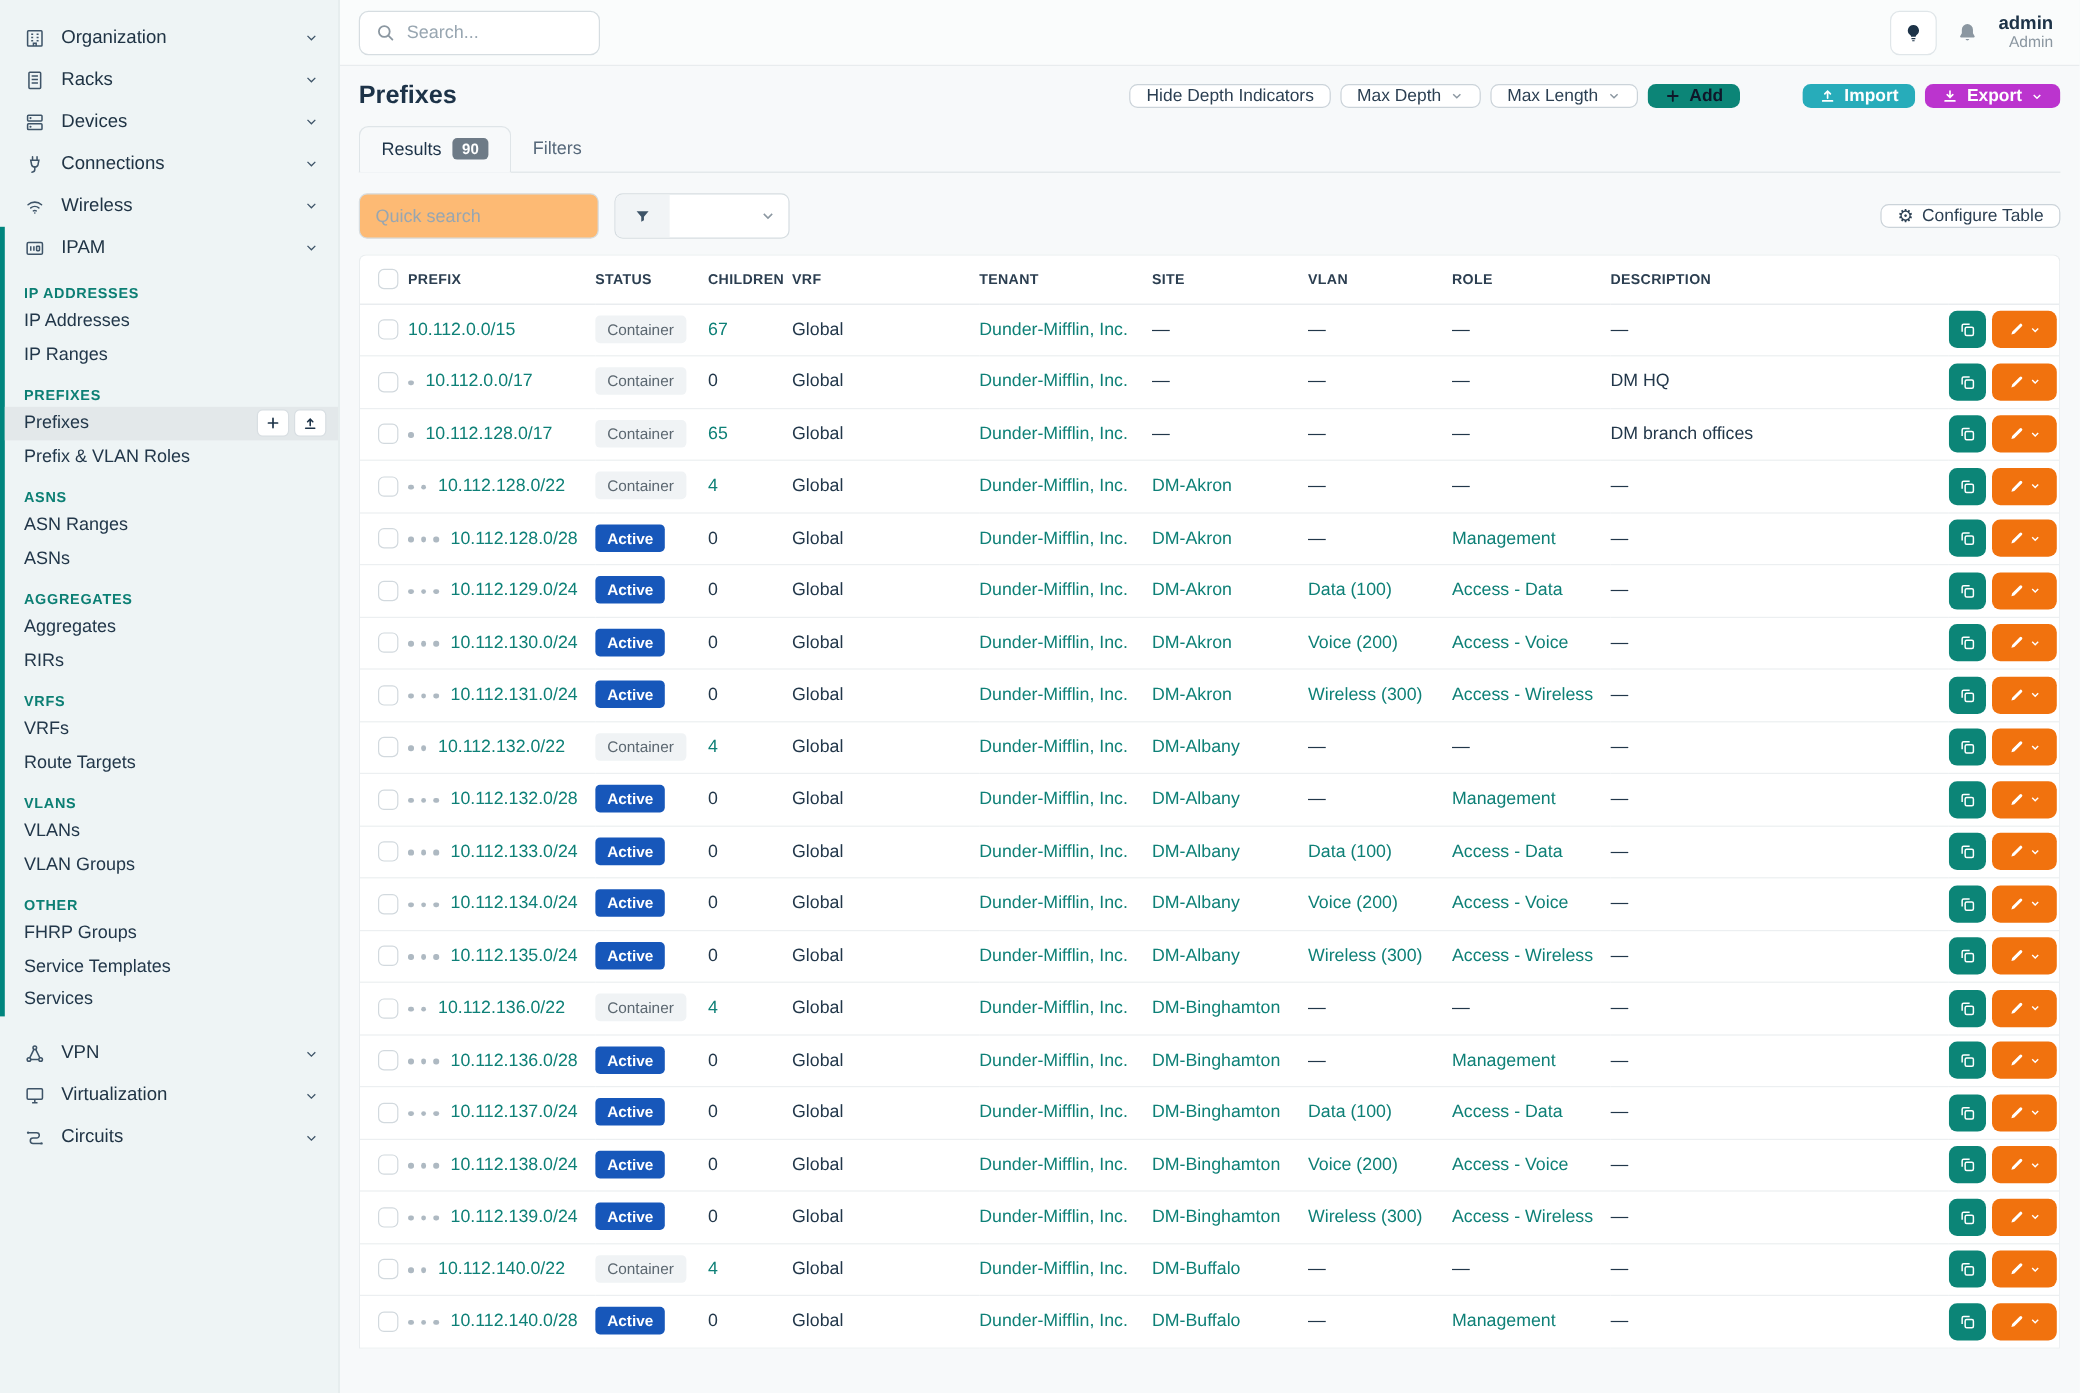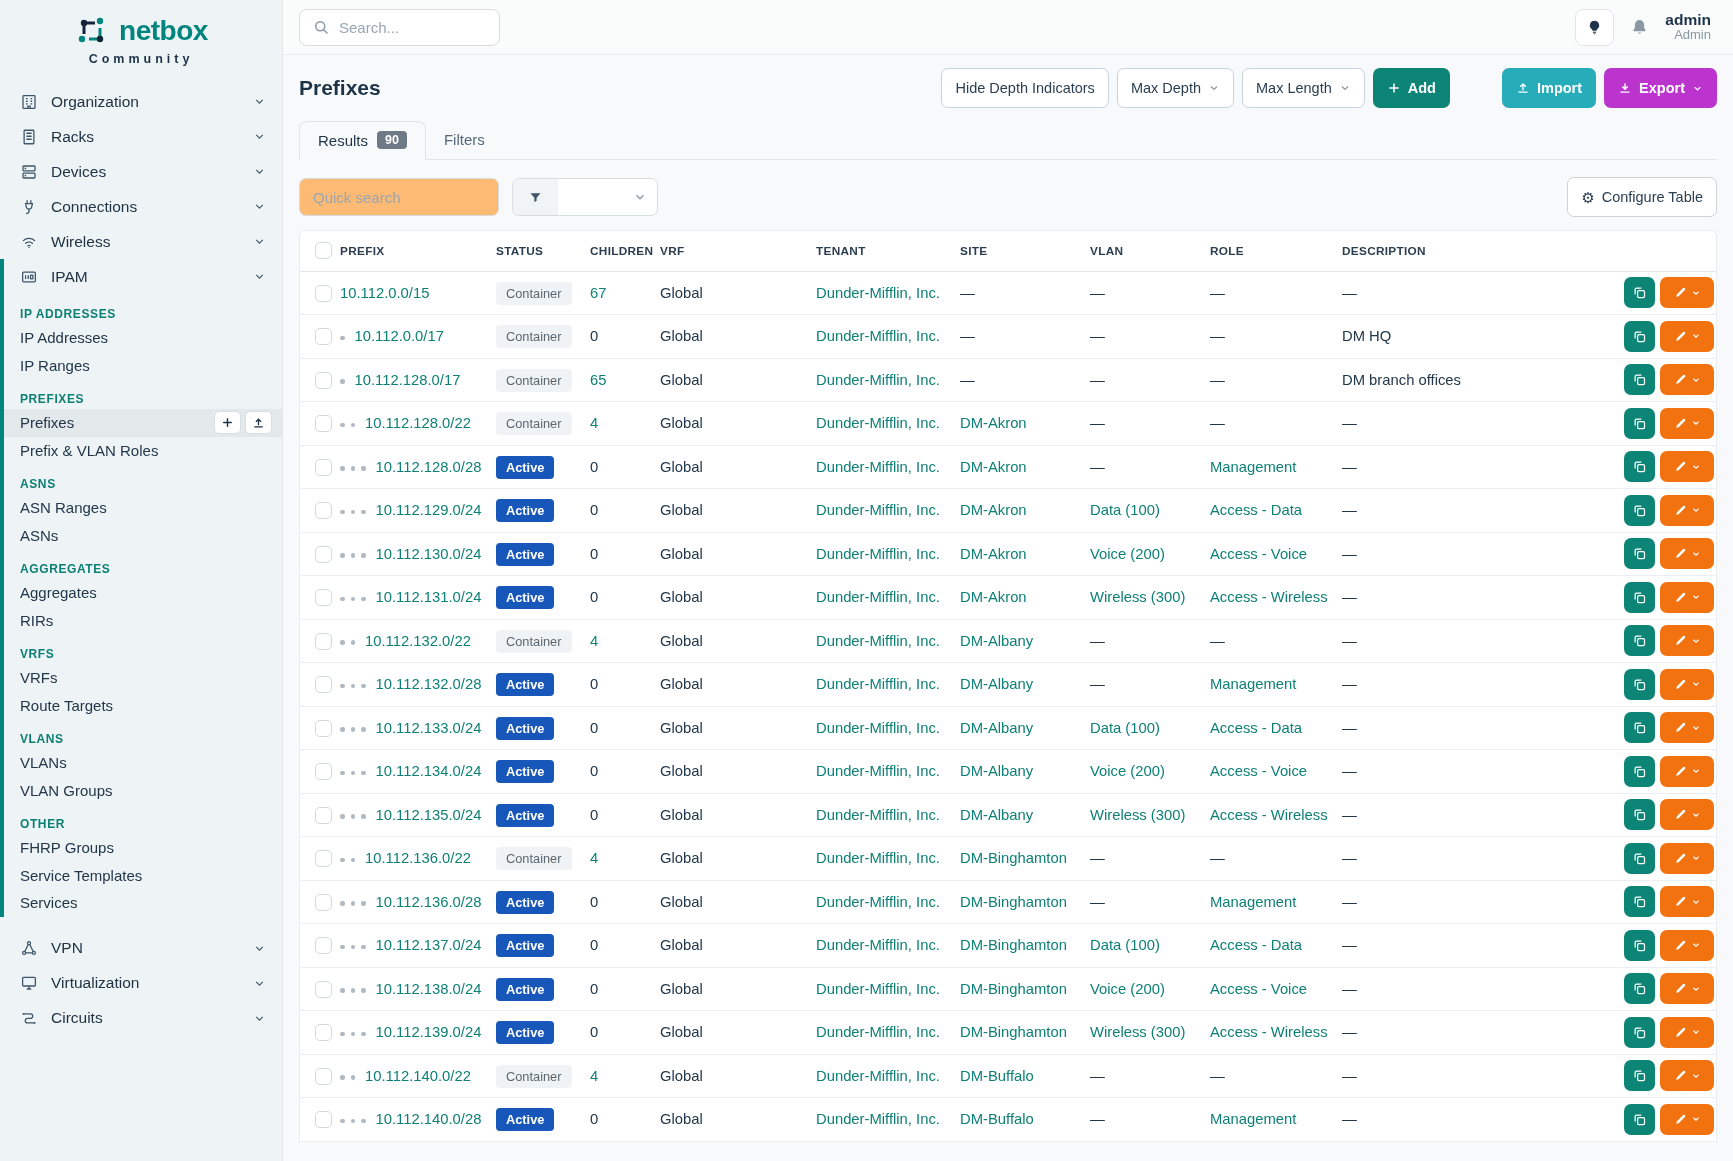--- a/index.html
+++ b/index.html
@@ -48,27 +48,27 @@
   .bell-btn { border:none; background:transparent; color:#8b97a1; cursor:pointer; display:flex; }
   .user { text-align:right; line-height:1.15; cursor:pointer; }
   .user-name { font-weight:700; font-size:15.5px; color:#1d3348; }
   .user-role { font-size:13px; color:#8b97a1; }
 
   
   .content { padding:13px 16px 0; }
   .page-head { display:flex; align-items:center; }
   .page-title { font-size:21px; font-weight:700; color:#1d3348; }
   .head-actions { margin-left:auto; display:flex; gap:8px; align-items:center; }
-  .btn { height:40px; border-radius:7px; font-size:14.5px; display:inline-flex;
+  .btn { height:20px; border-radius:7px; font-size:14.5px; display:inline-flex;
     align-items:center; gap:7px; padding:0 13px; cursor:pointer;
     border:1px solid transparent; font-family:inherit; }
   .btn .icn { display:flex; }
   .btn-outline { background:#fff; border-color:#cbd3d9; color:#2b3f52; }
   .btn-outline .chev { color:#8b97a1; }
-  .btn-add { background:#0c8577; color:#ffffff; font-weight:600; }
+  .btn-add { background:#0c8577; color:#0f172a; font-weight:600; }
   .btn-import { background:#27acba; color:#fff; font-weight:600;margin-left:44px; }
   .btn-export { background:#bb34ce; color:#fff; font-weight:600; }
 
   
   .tabs { margin-top:13px; border-bottom:1px solid #dfe5e8; display:flex;text-align:center; }
   .tab { padding:9px 18px 10px; font-size:15px; color:#56687a; cursor:pointer;
     display:flex; gap:9px; align-items:center; }
   .tab.active { background:#f7f9fa; border:1px solid #dfe5e8; border-bottom-color:#f7f9fa;
     border-radius:8px 8px 0 0; color:#1d3348; margin-bottom:-1px; }
   .count-badge { background:#6e7b87; color:#fff; font-size:12.5px; padding:2px 8px;
@@ -111,38 +111,20 @@
     color:#fff; cursor:pointer; display:inline-flex; align-items:center; justify-content:center; vertical-align:middle; }
   .act-edit { height:31px; width:54px; background:#f1720e; border:none; border-radius:7px;
     color:#fff; cursor:pointer; display:inline-flex; align-items:center; justify-content:center;
     gap:4px; margin-left:5px; vertical-align:middle; }
   .icn svg { display:block; }
 </style>
 </head>
 <body>
 
 <aside class="sidebar">
-  <div class="logo">
-    <div class="logo-row">
-      <span class="icn">
-        <svg width="36" height="36" viewBox="0 0 36 36" fill="none">
-          <path d="M10 10h11" stroke="#12233a" stroke-width="3"></path>
-          <path d="M10 10v11" stroke="#12233a" stroke-width="3"></path>
-          <path d="M26 26H15" stroke="#00857e" stroke-width="3"></path>
-          <path d="M26 26V15" stroke="#00857e" stroke-width="3"></path>
-          <circle cx="10" cy="10" r="3.2" fill="#12233a"></circle>
-          <circle cx="26" cy="26" r="3.2" fill="#12233a"></circle>
-          <circle cx="26" cy="8" r="3.2" fill="#00857e"></circle>
-          <circle cx="8" cy="26" r="3.2" fill="#00857e"></circle>
-        </svg>
-      </span>
-      <span class="logo-name">netbox</span>
-    </div>
-    <div class="logo-sub">Community</div>
-  </div>
 
   <nav class="nav-group">
       <div class="nav-item">
         <span class="icn">
           <svg width="18" height="18" viewBox="0 0 24 24" fill="none" stroke="currentColor" stroke-width="1.7">
             <rect x="4" y="3.5" width="16" height="17" rx="1"></rect>
             <path d="M8 7.5h2.2M8 11h2.2M8 14.5h2.2M14 7.5h2.2M14 11h2.2M14 14.5h2.2M10.5 20.5v-3h3v3"></path>
           </svg>
         </span>
         <span>Organization</span>

